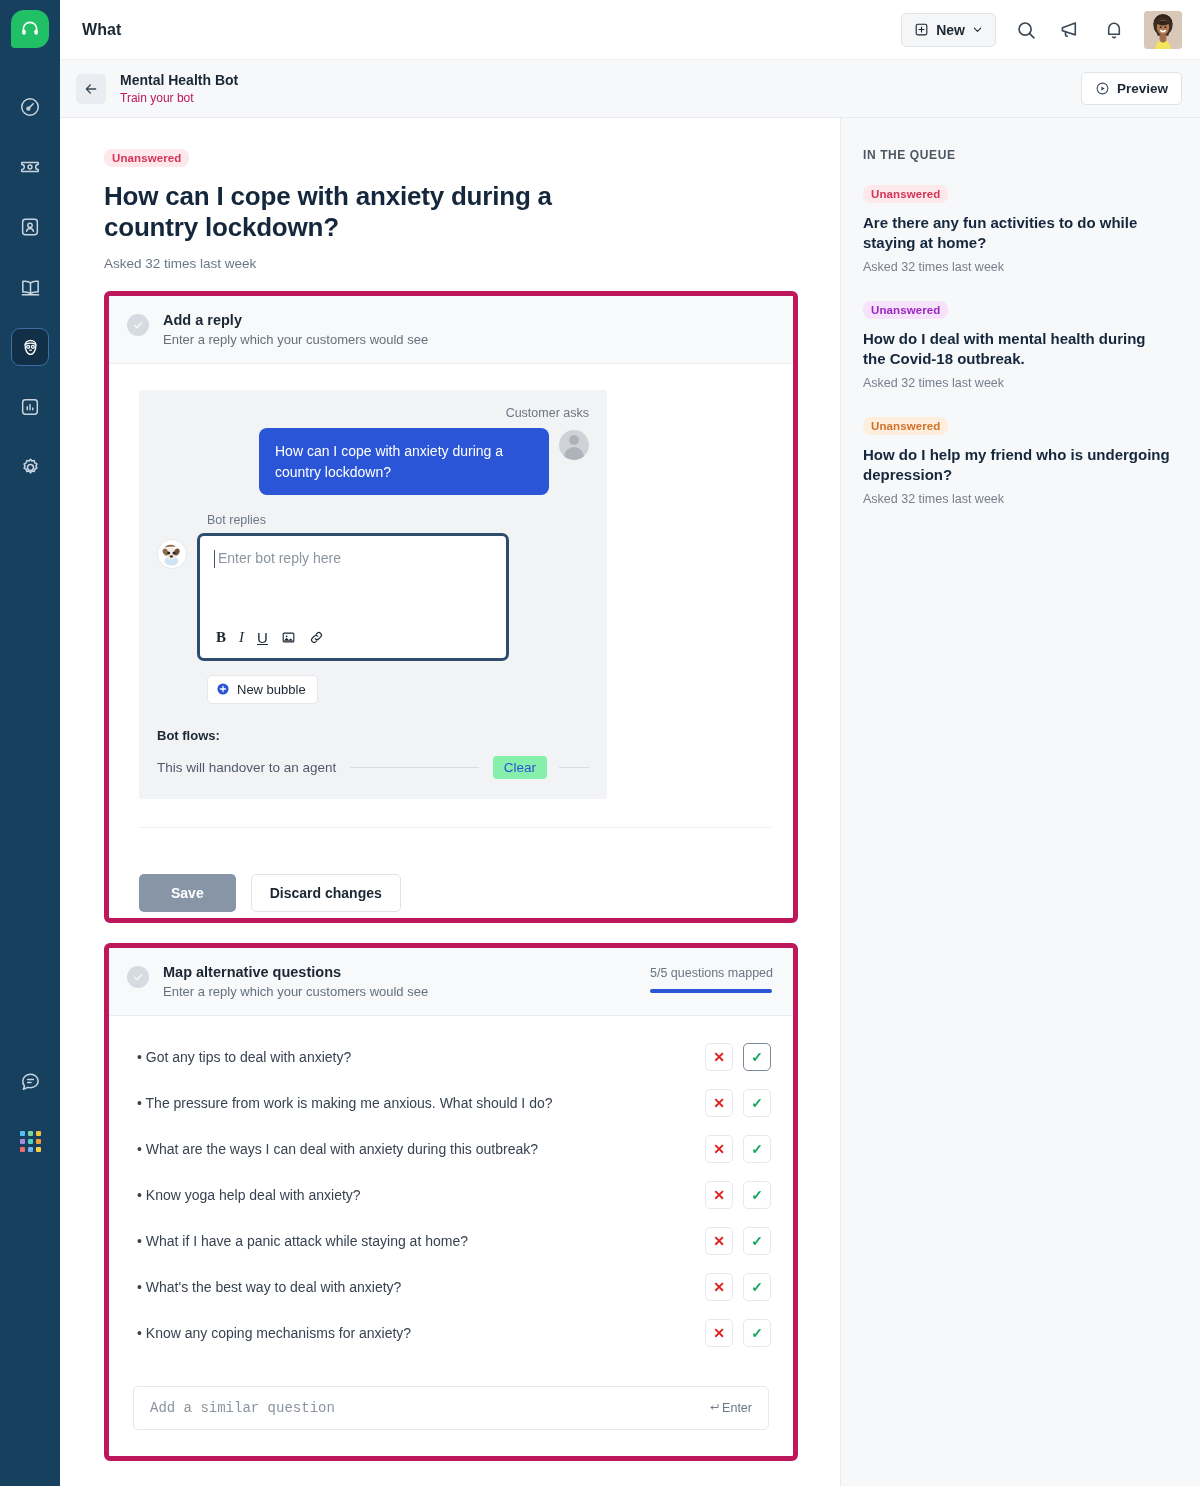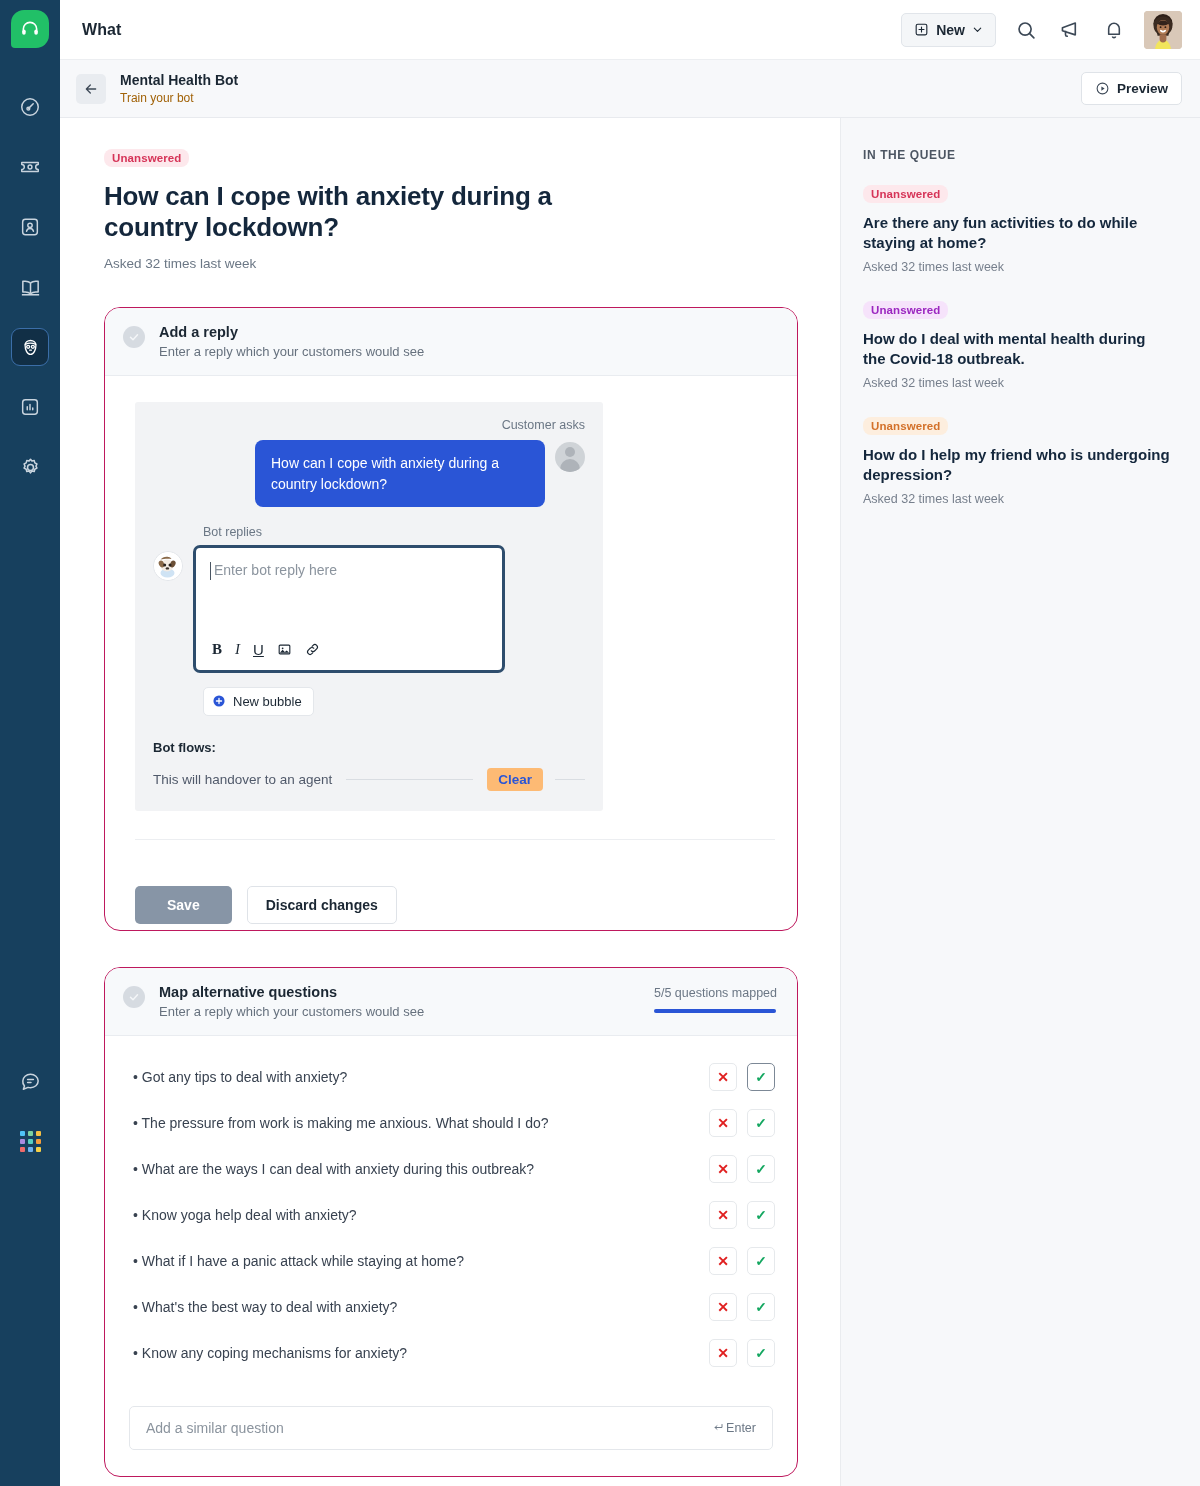--- a/index.html
+++ b/index.html
@@ -67,21 +67,21 @@
   .pagebar {
     height: 58px; background: #f7f8fa; display: flex; align-items: center;
     padding: 0 18px 0 16px; flex: 0 0 58px; border-bottom: 1px solid #e8eaee;
   }
   .back-btn {
     width: 30px; height: 30px; border-radius: 5px; background: #e9ecf0;
     display: flex; align-items: center; justify-content: center;
     margin-right: 14px; cursor: pointer; flex: 0 0 30px;
   }
   .pagebar-title { font-size: 14px; font-weight: bold; color: #1b2733; line-height: 1.35; }
-  .pagebar-sub { font-size: 12px; color: #a16207; line-height: 1.35; }
+  .pagebar-sub { font-size: 12px; color: #be185d; line-height: 1.35; }
   .preview-btn {
     margin-left: auto; display: flex; align-items: center; gap: 7px;
     background: #ffffff; border: 1px solid #dfe3e8; border-radius: 5px;
     padding: 8px 13px; font-size: 13.5px; font-weight: bold; color: #1b2733;
     cursor: pointer;
   }
 
   
   .body { flex: 1; display: flex; min-height: 0; }
   .content {
@@ -105,21 +105,21 @@
 
   .q-title {
     font-size: 26px; font-weight: bold; color: #14273c;
     line-height: 1.18; margin: 14px 0 0 0; max-width: 520px;
     letter-spacing: -.2px;
   }
   .q-meta { font-size: 13.5px; color: #6b7785; margin-top: 14px; }
 
   
   .card {
-    border: 1px solid #be185d; border-radius: 16px; margin-top: 36px;
+    border: 5px solid #be185d; border-radius: 6px; margin-top: 20px;
     background: #ffffff; overflow: hidden;
   }
   .card-head {
     background: #f7f9fb; border-bottom: 1px solid #e9ecf0;
     padding: 16px 20px 16px 18px; display: flex; align-items: flex-start; gap: 14px;
   }
   .check-circle {
     width: 22px; height: 22px; border-radius: 50%; background: #d6dbe1;
     display: flex; align-items: center; justify-content: center; flex: 0 0 22px;
     margin-top: 2px;
@@ -172,21 +172,21 @@
     background: #ffffff; border: 1px solid #e4e7eb; border-radius: 5px;
     padding: 6px 11px 6px 8px; font-size: 13px; color: #1b2733; cursor: pointer;
   }
 
   .flows { margin: 24px 0 0 0; }
   .flows-title { font-size: 13px; font-weight: bold; color: #1b2733; }
   .flows-row { display: flex; align-items: center; margin-top: 13px; }
   .flows-text { font-size: 13.5px; color: #50596a; }
   .flows-line { flex: 1; height: 1px; background: #d9dde2; margin: 0 14px; }
   .clear-link {
-    background: #fdba74; color: #2a55d6; font-size: 13.5px; font-weight: bold;
+    background: #86efac; color: #2a55d6; font-size: 13.5px; font-weight: normal;
     padding: 4px 11px; border-radius: 4px; cursor: pointer;
   }
   .flows-line-2 { width: 30px; height: 1px; background: #d9dde2; margin-left: 12px; }
 
   .card-divider { height: 1px; background: #eceef1; margin: 28px 0 0 0; }
   .btn-row { display: flex; gap: 15px; padding: 22px 0 6px 30px; }
   .btn-save {
     background: #8795a6; color: #ffffff; border: none; border-radius: 5px;
     padding: 10px 32px; font-size: 14px; font-weight: bold; cursor: not-allowed;
   }
@@ -207,21 +207,21 @@
   }
   .sq.x { color: #e02020; }
   .sq.v { color: #14a760; }
   .sq.focused { border-color: #7c8896; }
 
   .add-q {
     margin: 24px 24px 26px 24px; border: 1px solid #e4e7eb; border-radius: 5px;
     background: #ffffff; display: flex; align-items: center;
     padding: 13px 16px;
   }
-  .add-q-input { flex: 1; border: none; outline: none; font-size: 14px; color: #404040; font-family: Liberation Sans, sans-serif; background: transparent;}
+  .add-q-input { flex: 1; border: none; outline: none; font-size: 14px; color: #404040; font-family: Liberation Mono, monospace; background: transparent;}
   .add-q-input::placeholder { color: #8b949e; }
   .enter-hint { font-size: 12.5px; color: #6b7785; display: flex; align-items: center; gap: 2px;}
 
   
   .queue-title { font-size: 12px; font-weight: bold; color: #4d5663; letter-spacing: .6px; margin-bottom: 22px; }
   .queue-item { margin-bottom: 26px; cursor: pointer; }
   .queue-q { font-size: 15px; font-weight: bold; color: #14273c; line-height: 1.33; margin-top: 10px; }
   .queue-meta { font-size: 12.5px; color: #767f8c; margin-top: 7px; }
 </style>
 </head>

